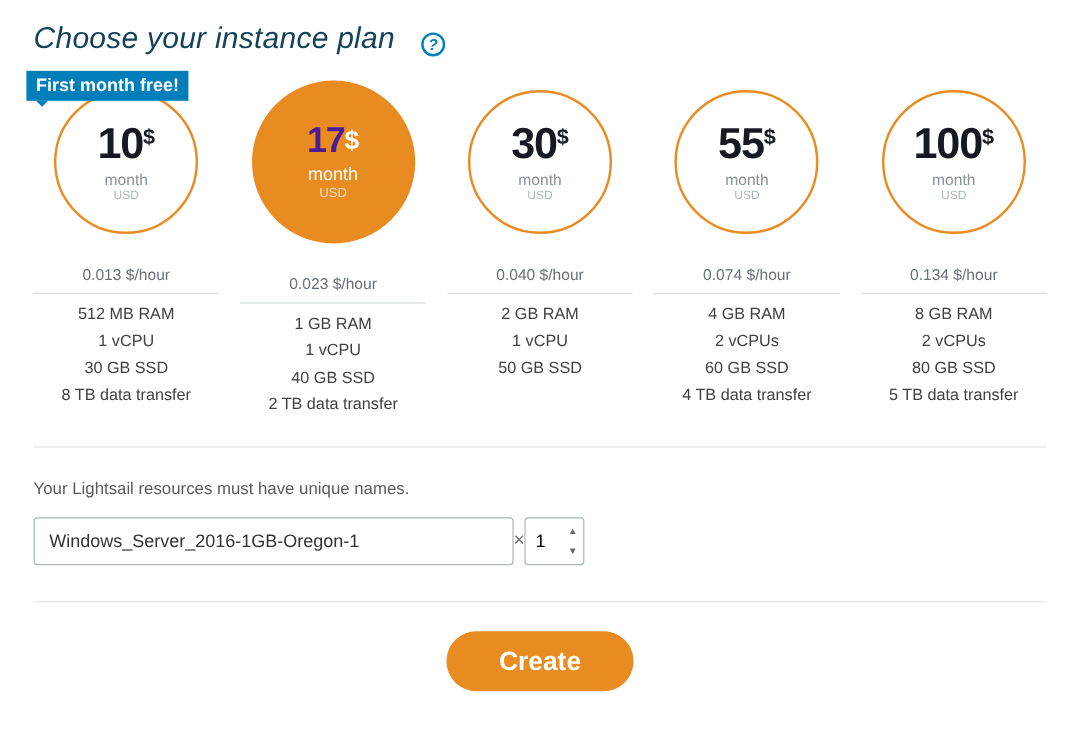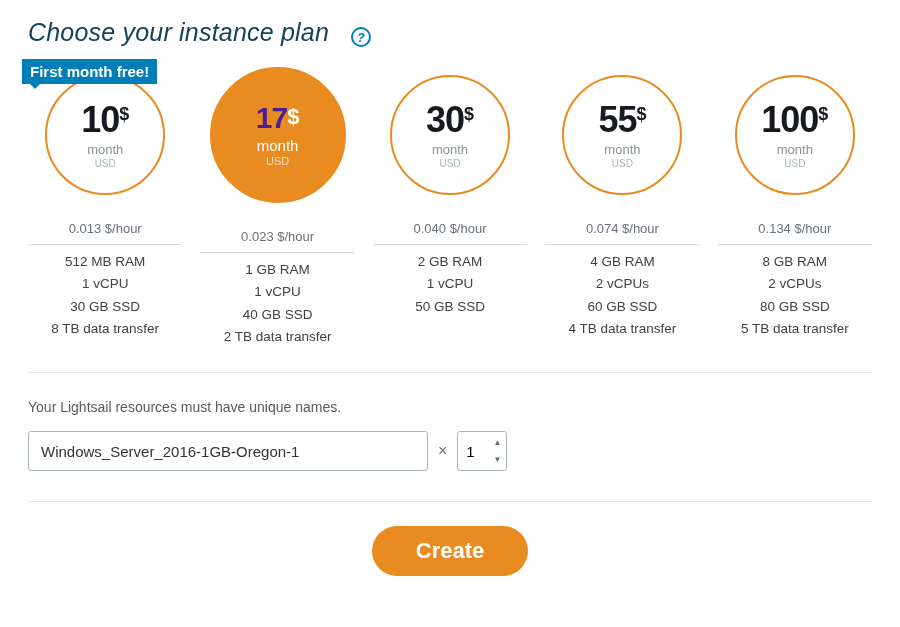--- a/index.html
+++ b/index.html
@@ -137,21 +137,21 @@
     
     .name-section { margin-top: 26px; }
     .subtext {
       font-size: 14px;
       color: #5a5a5a;
       margin-top: 8px;
     }
     .name-row {
       display: flex;
       align-items: center;
-      gap: 10px;
+      gap: 0;
       margin-top: 16px;
       padding-bottom: 30px;
       border-bottom: 1px solid #e6e6e6;
     }
     .name-input {
       width: 400px;
       height: 40px;
       border: 1px solid #aab7b8;
       border-radius: 3px;
       padding: 0 12px;

